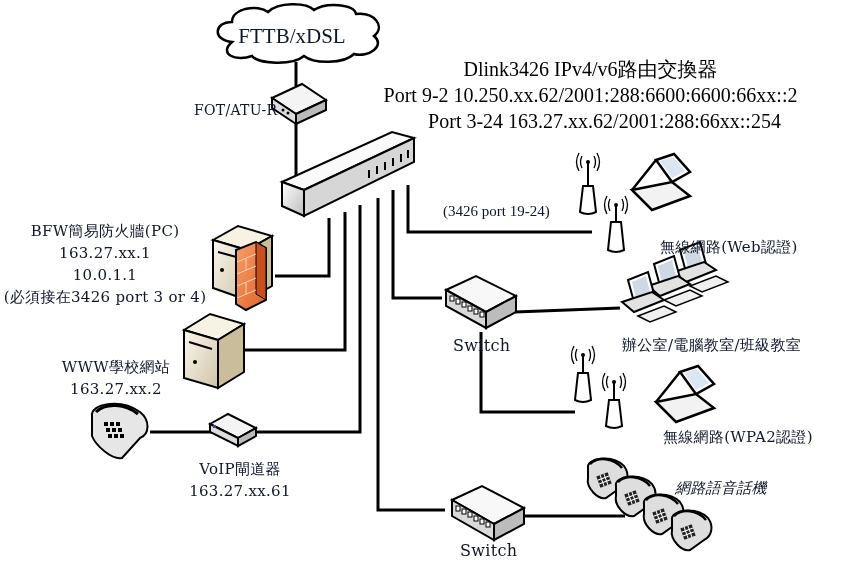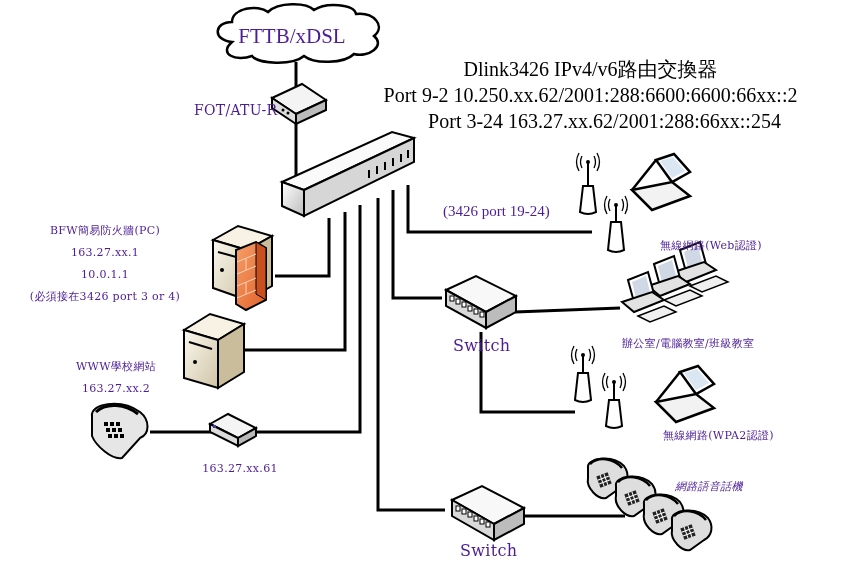--- a/index.html
+++ b/index.html
@@ -1,19 +1,19 @@
 <!DOCTYPE html>
 <html><head>
 <meta charset="utf-8">
 <style>
   html, body { margin: 0; padding: 0; background: #ffffff; }
   #canvas { position: relative; width: 845px; height: 562px; overflow: hidden; background: #ffffff; }
   svg { position: absolute; left: 0; top: 0; }
-  .lbl { position: absolute; color: #4c1d95; white-space: nowrap; line-height: 1; }
-  .ming { font-family: "DejaVu Serif", "Liberation Serif", serif; font-size: 11px; letter-spacing: 0.3px; }
+  .lbl { position: absolute; color: #0f172a; white-space: nowrap; line-height: 1; }
+  .ming { font-family: "DejaVu Serif", "Liberation Serif", serif; font-size: 15px; letter-spacing: 0.3px; }
   .times { font-family: "Liberation Serif", serif; }
   .center { text-align: center; transform: translateX(-50%); }
   .title-block .line { font-family: "Liberation Serif", serif; font-size: 20px; text-align: center; line-height: 26px; }
 </style>
 </head>
 <body>
 
 <div id="canvas">
 
 <svg width="845" height="562" viewBox="0 0 845 562" xmlns="http://www.w3.org/2000/svg">
@@ -277,20 +277,21 @@
   <div>10.0.1.1</div>
   <div>(必須接在3426 port 3 or 4)</div>
 </div>
 
 <div class="lbl ming" style="left:36px; top:356px; width:160px; text-align:center; line-height:22px;">
   <div>WWW學校網站</div>
   <div>163.27.xx.2</div>
 </div>
 
 <div class="lbl ming" style="left:160px; top:458px; width:160px; text-align:center; line-height:22px;">
+  <div>VoIP閘道器</div>
   <div>163.27.xx.61</div>
 </div>
 
 <div class="lbl times" style="left:443px; top:204px; font-size:15px;">(3426 port 19-24)</div>
 <div class="lbl ming" style="left:660px; top:221px;margin-top:19px;">無線網路(Web認證)</div>
 
 <div class="lbl ming" style="left:453px; top:338px; font-size:16px;">Switch</div>
 <div class="lbl ming" style="left:622px; top:338px;">辦公室/電腦教室/班級教室</div>
 
 <div class="lbl ming" style="left:663px; top:430px;">無線網路(WPA2認證)</div>

